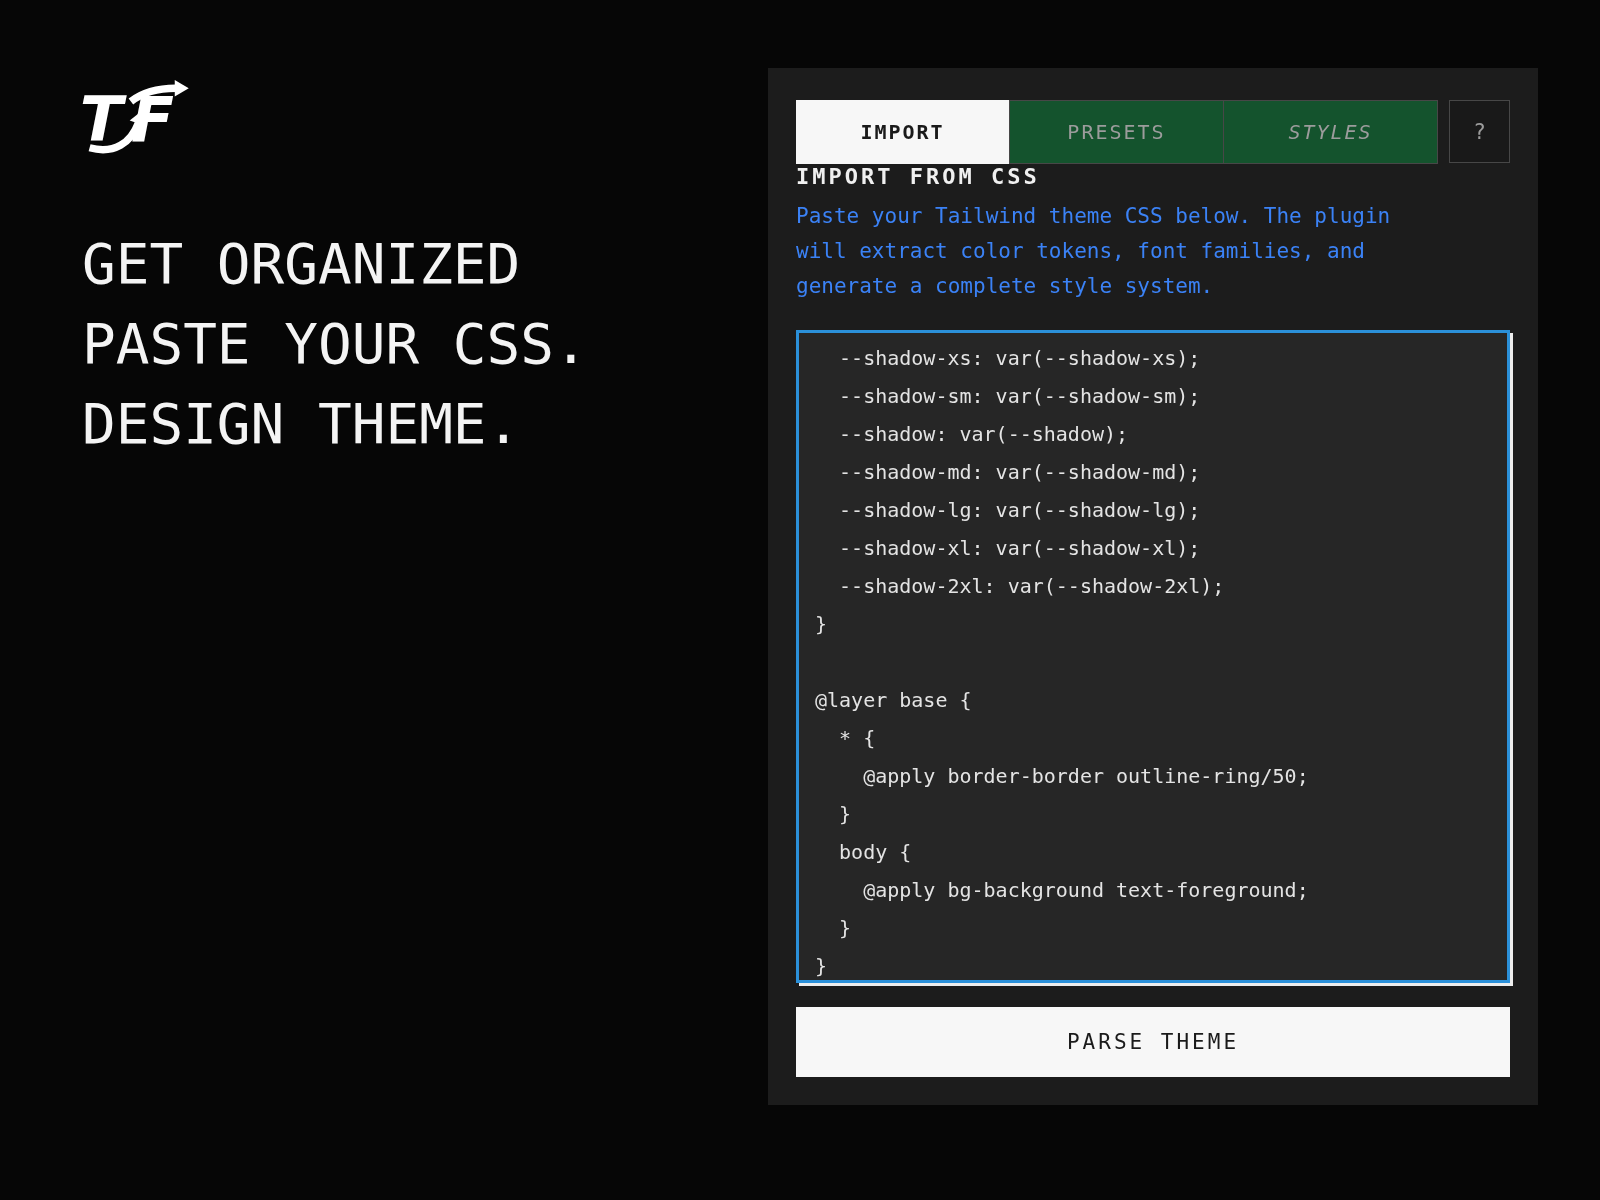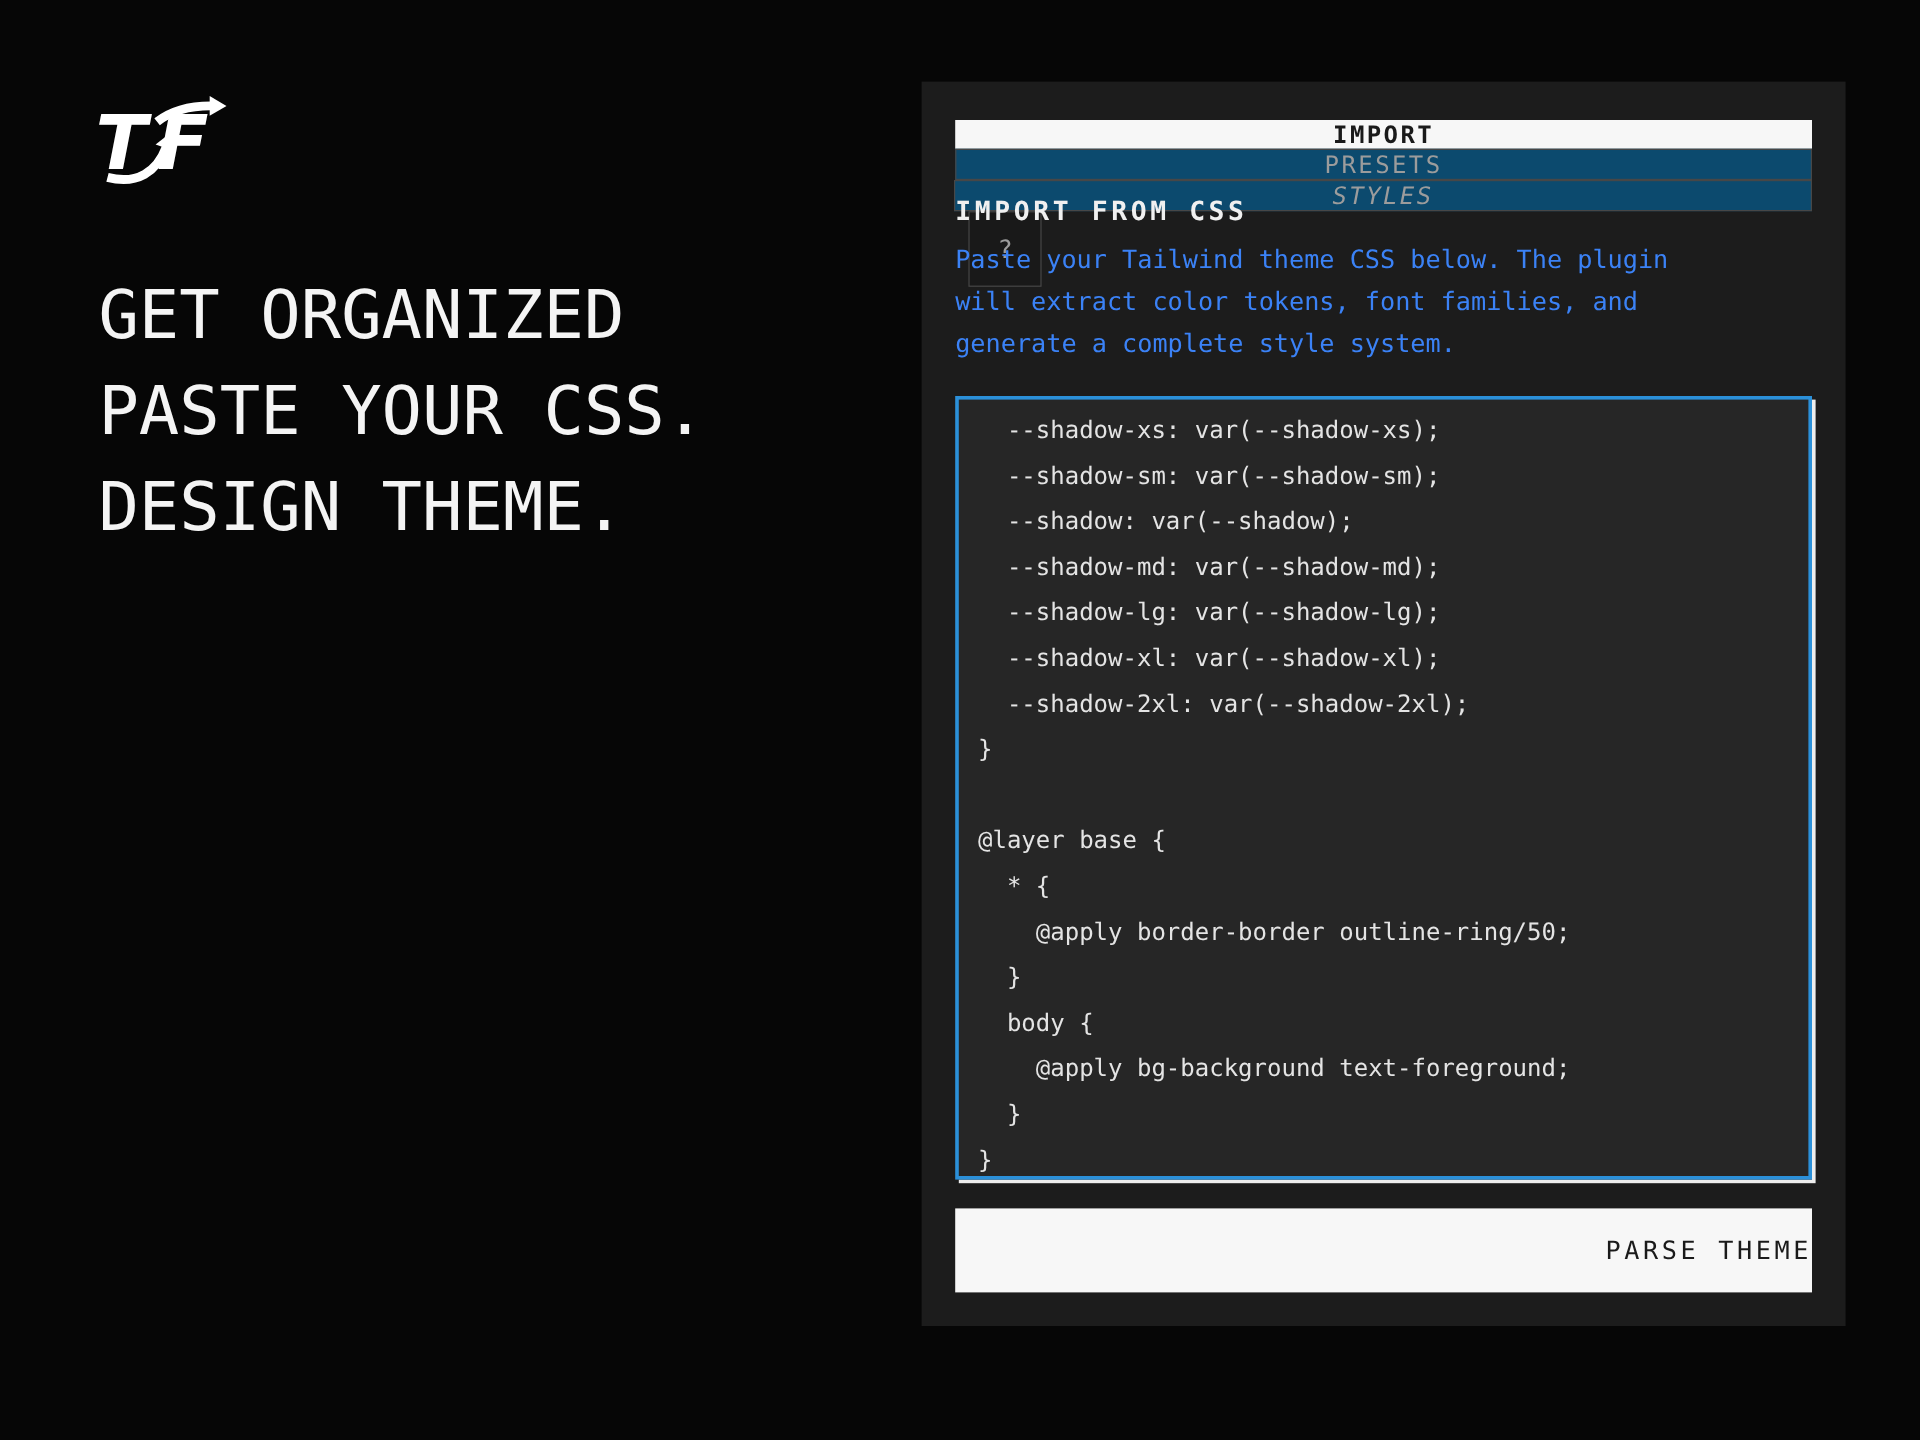--- a/index.html
+++ b/index.html
@@ -14,27 +14,27 @@
   .hero { position:absolute; left:82px; top:224px; }
   .hero-line {
     font-size:56px; line-height:80px; color:#f4f4f4;
     white-space:nowrap; font-weight:normal;
   }
   
   .panel {
     position:absolute; left:768px; top:68px; width:770px;
     background:#1c1c1c; padding:32px 28px 28px 28px;
   }
-  .tabs { display:flex; height:64px;flex-direction:column; }
+  .tabs { display:flex; height:64px; }
   .tab {
     flex:1; display:flex; align-items:center; justify-content:center;
     font-size:20px; letter-spacing:2px; cursor:pointer; user-select:none;
   }
   .tab-active { background:#f7f7f7; color:#1a1a1a; font-weight:bold; }
-  .tab-inactive { background:#0c4a6e; border:1px solid #474747; color:#9c9c9c; }
+  .tab-inactive { background:#14532d; border:1px solid #474747; color:#9c9c9c; }
   .tab-inactive + .tab-inactive { margin-left:-1px;font-style:italic; }
   .help-btn {
     width:61px; height:63px; margin-left:11px; flex:0 0 auto;
     background:#191919; border:1px solid #474747; color:#9c9c9c;
     display:flex; align-items:center; justify-content:center;
     font-size:21px; cursor:pointer;
   }
   .section-heading {
     font-size:22px; font-weight:bold;
     letter-spacing:3px; color:#f0f0f0;
@@ -49,21 +49,21 @@
     box-shadow:3px 3px 0 #ededed;
     color:#e4e4e4; font-family:"DejaVu Sans Mono", monospace;
     font-size:20px; line-height:38px; padding:6px 16px;
     white-space:pre; overflow:hidden; resize:none; outline:none;
   }
   .parse-btn {
     margin-top:24px; width:100%; height:70px;
     background:#f7f7f7; border:none; color:#1a1a1a;
     font-family:"DejaVu Sans Mono", monospace;
     font-size:21px; letter-spacing:3px;
-    display:flex; align-items:center; justify-content:flex-end;
+    display:flex; align-items:center; justify-content:center;
     cursor:pointer;
   }
 </style>
 </head>
 <body>
 
 <div class="stage">
 
   <svg class="logo" viewBox="0 0 150 96" aria-hidden="true">
     <text x="2" y="76" font-family="'DejaVu Sans', sans-serif" font-style="italic" font-weight="bold" font-size="76" fill="#ffffff">T</text>

